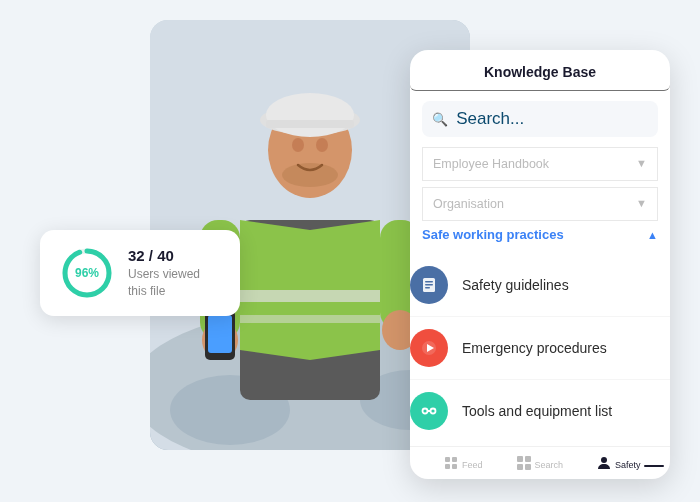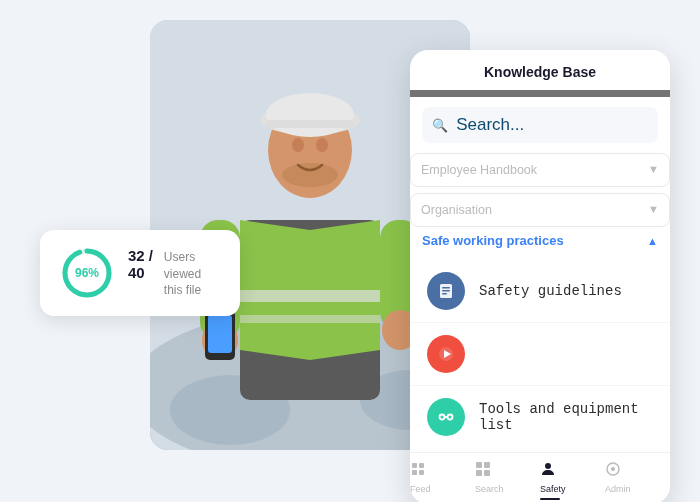--- a/index.html
+++ b/index.html
@@ -88,21 +88,21 @@
       top: 50%;
       left: 50%;
       transform: translate(-50%, -50%);
       font-size: 12px;
       font-weight: 700;
       color: #2ecfa8;
     }
 
     .stats-text {
       display: flex;
-      flex-direction: row;
+      flex-direction: column;
     }
 
     .stats-ratio {
       font-size: 15px;
       font-weight: 700;
       color: #1a1a2e;
     }
 
     .stats-desc {
       font-size: 12px;
@@ -123,21 +123,22 @@
       overflow: hidden;
       z-index: 10;
     }
 
     .kb-header {
       text-align: center;
       padding: 14px 16px 10px;
       font-size: 14px;
       font-weight: 600;
       color: #1a1a2e;
-      border-bottom: 7px solid #737373;
+      border-bottom: 1px solid #737373;
+      border-radius: 6px;
     }
 
     .kb-search {
       margin: 10px 12px;
       display: flex;
       align-items: center;
       background: #f5f7fa;
       border-radius: 8px;
       padding: 8px 10px;
       gap: 8px;
@@ -147,23 +148,23 @@
       color: #aaa;
       font-size: 13px;
     }
 
     .kb-search-text {
       font-size: 17px;
       color: #0c4a6e;
     }
 
     .kb-dropdown {
-      margin: 6px 0;
+      margin: 6px 12px;
       border: 1px solid #e8e8e8;
-      border-radius: 8px;
+      border-radius: 0;
       padding: 9px 10px;
       display: flex;
       justify-content: space-between;
     }
 
     .kb-dropdown-label {
       font-size: 12.5px;
       color: #bbb;
     }
 
@@ -191,25 +192,24 @@
     }
 
     
     .kb-list {
       padding: 4px 0;
     }
 
     .kb-list-item {
       display: flex;
       align-items: center;
-      padding: 12px 17px;
+      padding: 12px 0;
       gap: 14px;
       border-bottom: 1px solid #f5f5f5;
       cursor: pointer;
-      font-family: Liberation Mono, monospace;
     }
 
     .kb-list-item:last-child {
       border-bottom: none;
     }
 
     .item-icon {
       width: 38px;
       height: 38px;
       border-radius: 50%;
@@ -234,23 +234,25 @@
     
     .kb-bottom-nav {
       display: flex;
       border-top: 1px solid #f0f0f0;
       padding: 8px 0 4px;
     }
 
     .nav-item {
       flex: 1;
       display: flex;
-      flex-direction: column;
+      flex-direction: row;
+      align-items: center;
       gap: 3px;
       cursor: pointer;
+      margin-left: 33px;
     }
 
     .nav-icon {
       font-size: 16px;
       color: #bbb;
     }
 
     .nav-icon.active {
       color: #1a1a2e;
     }
@@ -377,20 +379,21 @@
         <span class="item-label">Safety guidelines</span>
       </div>
 
       <div class="kb-list-item">
         <div class="item-icon icon-red">
           <svg width="18" height="18" viewBox="0 0 18 18" fill="none" xmlns="http://www.w3.org/2000/svg">
             <circle cx="9" cy="9" r="7" fill="white" opacity="0.15"></circle>
             <polygon points="7,5 14,9 7,13" fill="white"></polygon>
           </svg>
         </div>
+        <span class="item-label">Emergency procedures</span>
       </div>
 
       <div class="kb-list-item">
         <div class="item-icon icon-teal">
           <svg width="18" height="18" viewBox="0 0 18 18" fill="none" xmlns="http://www.w3.org/2000/svg">
             <circle cx="5" cy="9" r="2.5" stroke="white" stroke-width="1.8" fill="none"></circle>
             <circle cx="13" cy="9" r="2.5" stroke="white" stroke-width="1.8" fill="none"></circle>
             <line x1="7.5" y1="9" x2="10.5" y2="9" stroke="white" stroke-width="1.8"></line>
           </svg>
         </div>

